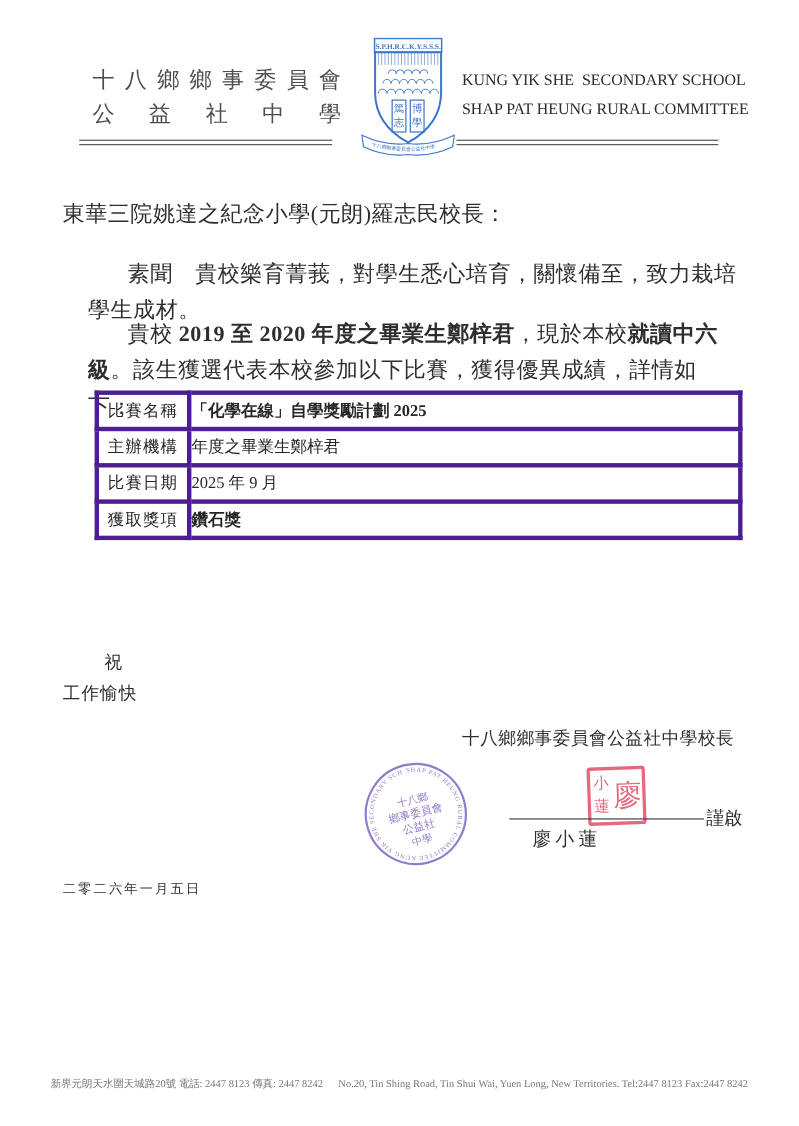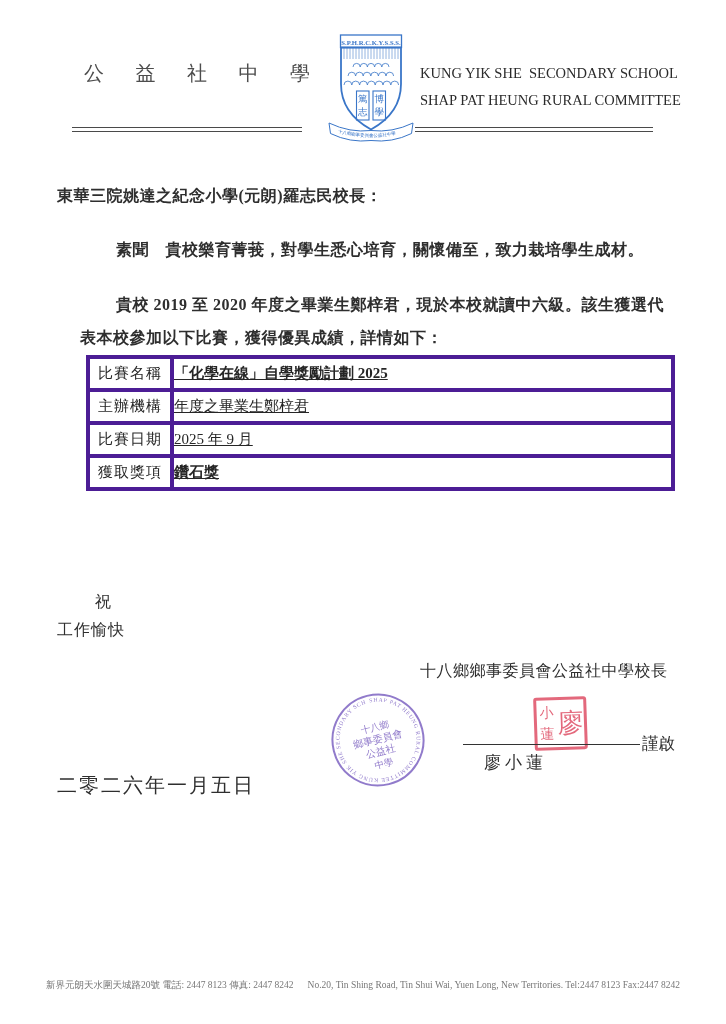--- a/index.html
+++ b/index.html
@@ -11,64 +11,65 @@
   .cn-block{position:absolute;left:84px;top:22px;width:226px;color:#4d4d4d;}
   .cn-line{font-size:20px;line-height:31px;text-align:justify;text-align-last:justify;}
   .logo-wrap{position:absolute;left:327px;top:-2px;width:88px;height:118px;}
   .en-block{position:absolute;left:420px;top:24px;font-size:14.5px;line-height:27px;color:#2b2b2b;white-space:nowrap;}
   .rule{position:absolute;top:91px;height:3px;border-top:1.5px solid #4a4a4a;border-bottom:1px solid #4a4a4a;}
   .rule-left{left:72px;width:230px;}
   .rule-right{left:415px;width:238px;}
 
   
   .abs{position:absolute;}
-  .bodytext{left:57px;right:56px;font-size:16px;line-height:33px;letter-spacing:0.5px;font-weight:bold;}
+  .bodytext{left:57px;right:56px;font-size:20px;line-height:33px;letter-spacing:0.5px;}
   .indent{text-indent:36px;margin-left:23px;}
   .addressee{top:179px;}
   .p1{top:233px;}
   .p2{top:288px;}
   .p3{top:503px;}
   .wish{top:592px;left:95px;font-size:16px;}
   .wish-text{top:620px;left:57px;font-size:16px;letter-spacing:1px;}
 
   
   .award-table{position:absolute;top:355px;left:86px;width:589px;border-collapse:collapse;
                font-size:15px;color:#262626;}
   .award-table td{border:4px solid #4c1d95;height:29px;padding:0 0 0 8px;vertical-align:middle;}
   .award-table{border:2px solid #262626;}
   .award-table td.lbl{width:72px;letter-spacing:1px;}
-  .award-table td.val{padding-left:0;text-decoration:underline;}
+  .award-table td.val{padding-left:0;}
   .bold{font-weight:bold;}
 
   
   .signer-title{top:661px;left:420px;font-size:16px;letter-spacing:0.5px;}
   .round-stamp{top:692px;left:330px;width:96px;height:96px;}
   .name-seal{top:697px;left:534px;width:47px;height:47px;border:3.5px solid #e0556b;
              border-radius:3px;transform:rotate(-2deg);display:flex;color:#e0556b;opacity:.88;
              box-sizing:content-box;}
   .seal-left{width:42%;display:flex;flex-direction:column;justify-content:space-around;
              align-items:center;font-size:14px;line-height:14px;padding:3px 0;}
   .seal-right{flex:1;display:flex;align-items:center;justify-content:center;font-size:26px;}
   .sig-line{top:744px;left:463px;width:177px;height:0;border-bottom:1.2px solid #333;}
   .sign-off{top:733px;left:642px;font-size:16.5px;}
   .signer-name{top:751px;left:484px;width:177px;text-align:left;font-size:17px;letter-spacing:4px;}
-  .letter-date{top:772px;left:57px;font-size:20px;letter-spacing:2px;}
+  .letter-date{top:800px;left:57px;font-size:12px;letter-spacing:2px;}
 
   
   .footer{position:absolute;top:979px;left:0;width:100%;text-align:center;
           font-size:9.5px;color:#777;white-space:nowrap;}
   .footer span{margin:0 7px;}
 </style>
 </head>
 <body>
 
 <div class="page">
 
   <div class="letterhead">
     <div class="cn-block">
+      <div class="cn-line">十八鄉鄉事委員會</div>
       <div class="cn-line">公益社中學</div>
     </div>
 
     <div class="logo-wrap">
       <svg width="88" height="118" viewBox="0 0 88 118">
         <g stroke="#3a76c8" fill="none">
           <rect x="13.5" y="1" width="61" height="12.5" stroke-width="1.3"></rect>
           <path d="M14,13.5 L74,13.5 L74,50 Q74,79 44,95.5 Q14,79 14,50 Z" stroke-width="1.8"></path>
           <path stroke-width="0.55" d="M17,14V25 M20,14V25 M23,14V25 M26,14V25 M29,14V25 M32,14V25 M35,14V25 M38,14V25 M41,14V25 M44,14V25 M47,14V25 M50,14V25 M53,14V25 M56,14V25 M59,14V25 M62,14V25 M65,14V25 M68,14V25 M71,14V25"></path>
           <path stroke-width="0.8" d="M26,33 a3.6,3.6 0 0 1 7.2,0 a3.6,3.6 0 0 1 7.2,0 a3.6,3.6 0 0 1 7.2,0 a3.6,3.6 0 0 1 7.2,0 a3.6,3.6 0 0 1 7.2,0"></path>

